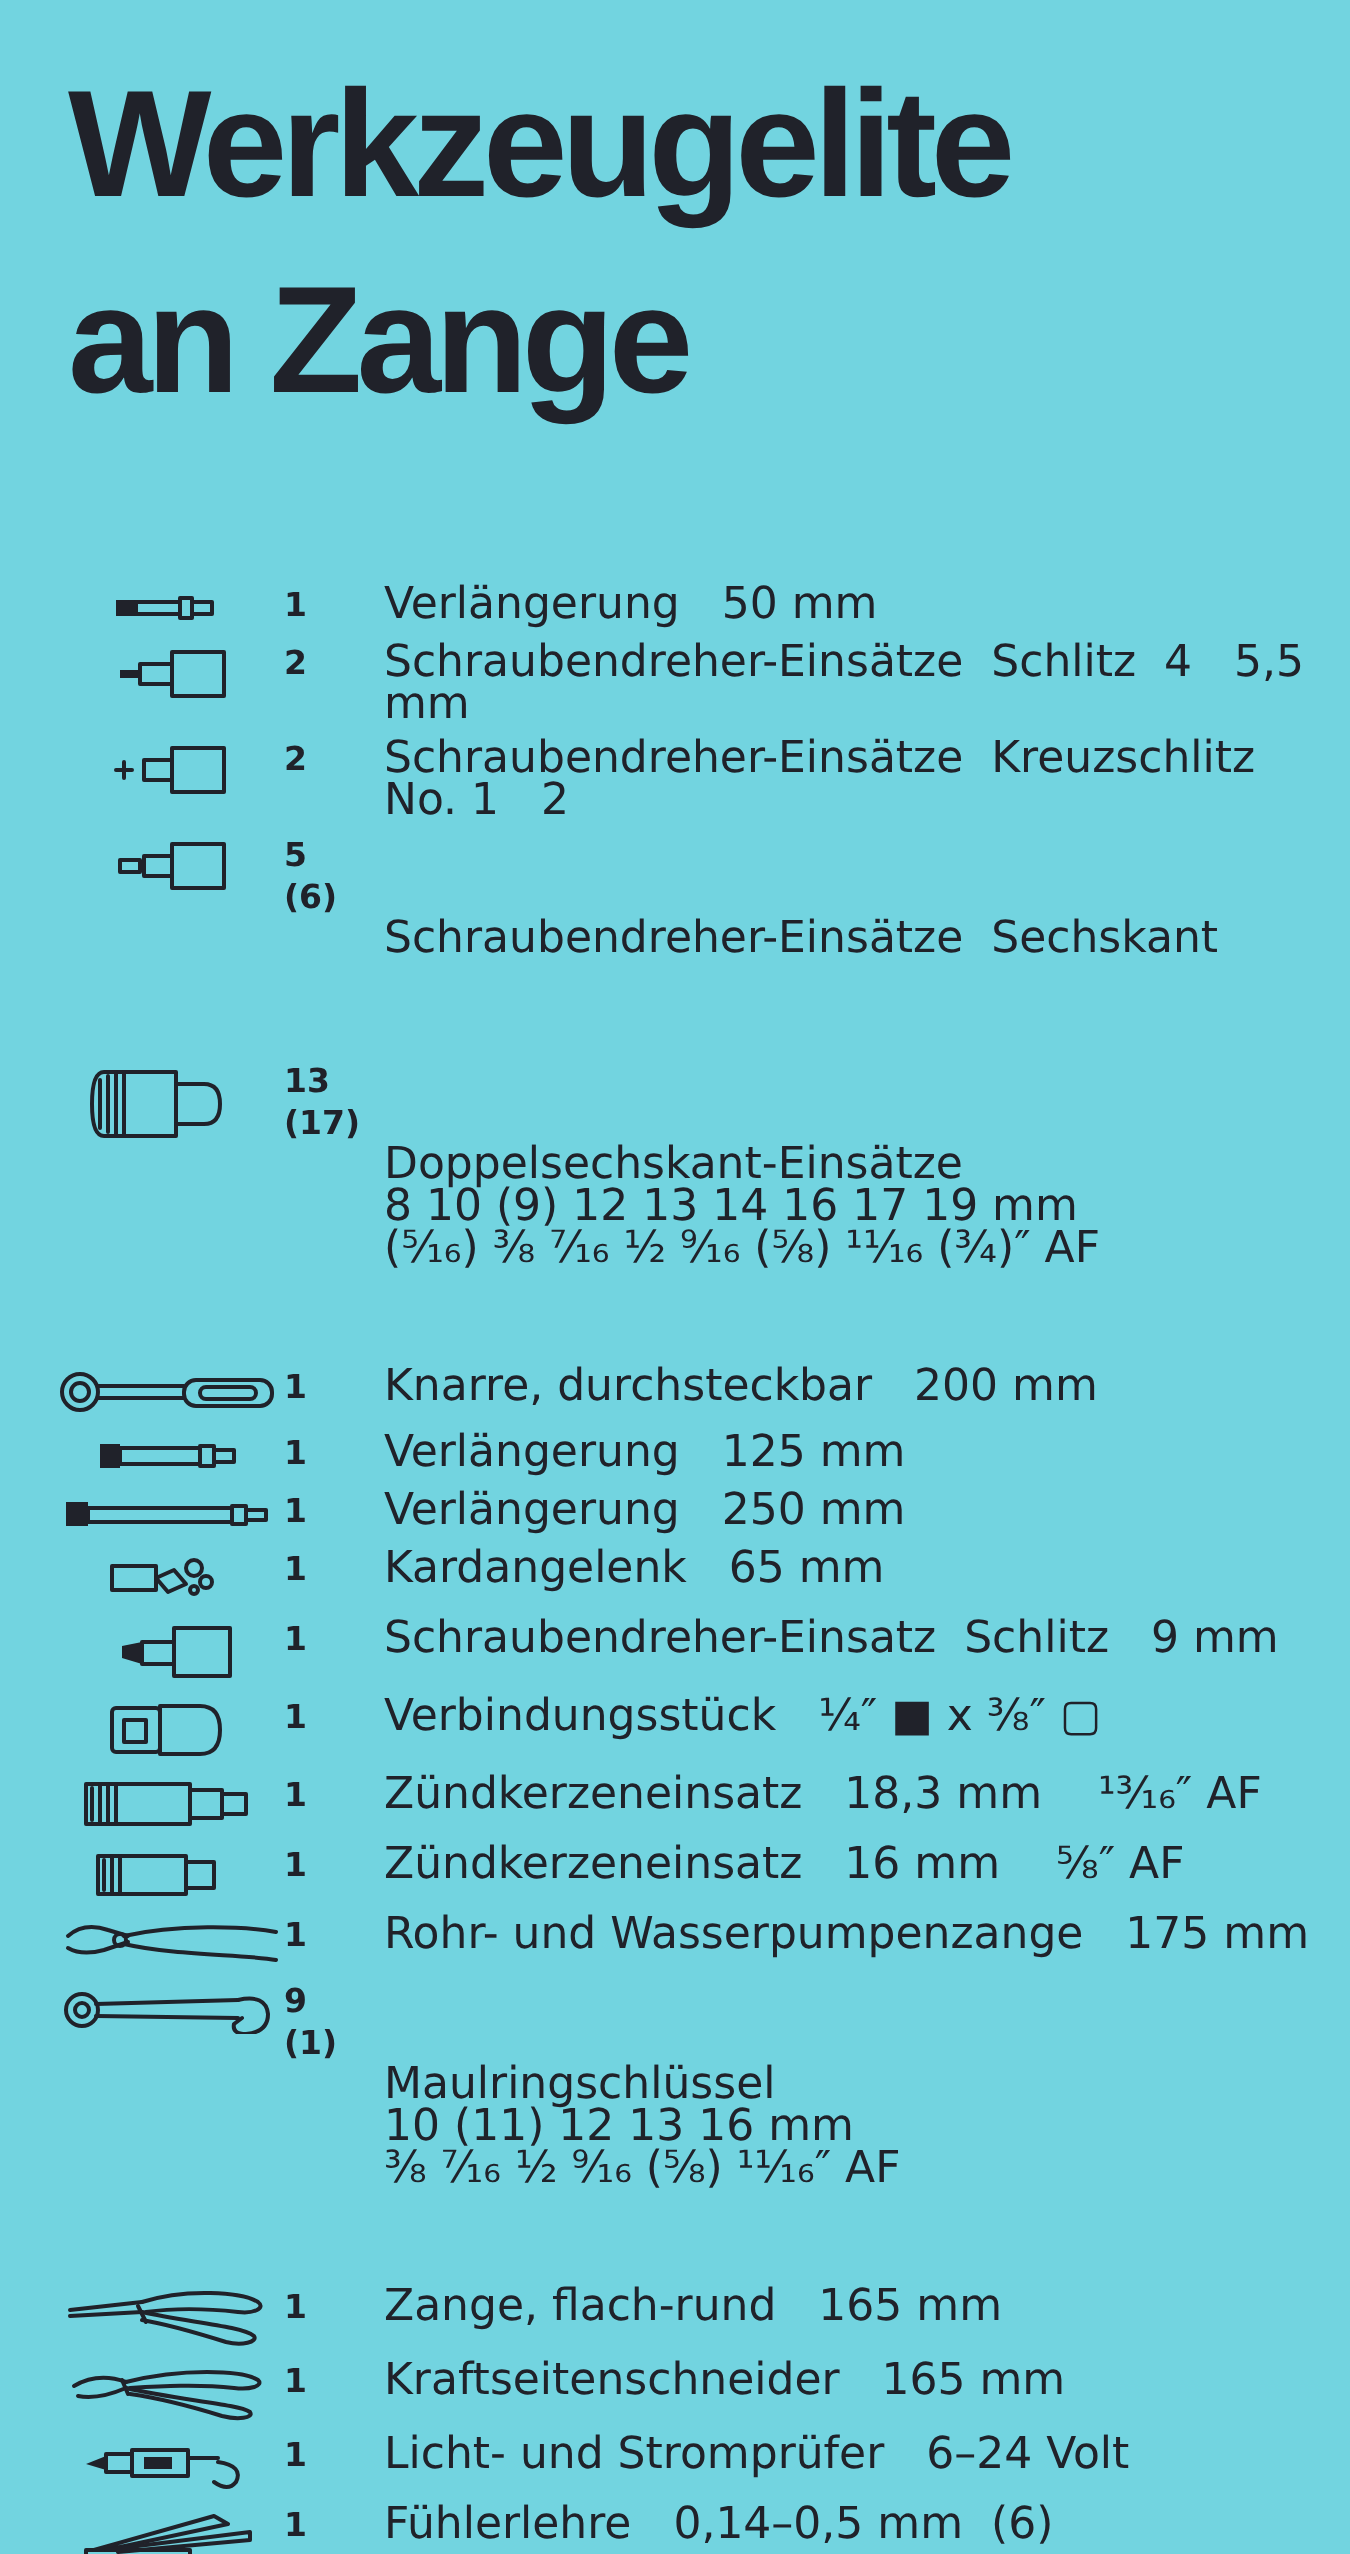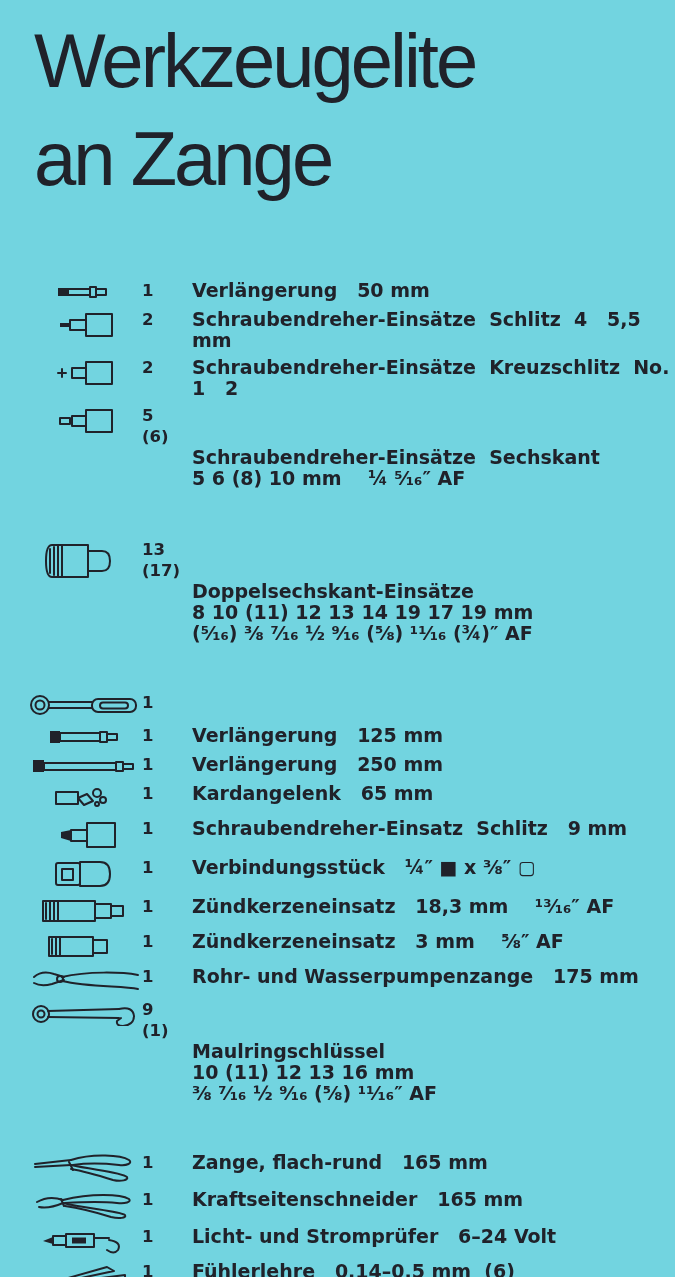--- a/index.html
+++ b/index.html
@@ -11,34 +11,34 @@
     width:675px;height:1277px;
     background:var(--bg);
     font-family:"DejaVu Sans", sans-serif;
     color:var(--ink);
     overflow:hidden;
   }
   .page{width:675px;height:1277px;box-sizing:border-box;position:relative;}
 
   
   .title{
-    padding:12px 0 0 34px;
+    padding:24px 0 0 34px;
     font-family:"Liberation Sans", sans-serif;
-    font-weight:normal;
+    font-weight:bold;
     font-size:76px;
     line-height:98px;
     letter-spacing:-3px;
   }
 
   
   .list{margin-top:72px;padding-left:28px;}
   .row{display:flex;align-items:flex-start;margin-bottom:6px;}
   .icon{flex:0 0 114px;display:flex;justify-content:center;align-items:flex-start;padding-top:1px;}
   .qty{flex:0 0 50px;font-weight:bold;font-size:16.5px;line-height:21px;white-space:pre-wrap;}
-  .desc{flex:1;font-weight:bold;font-size:19px;line-height:21px;white-space:pre-wrap;}
+  .desc{flex:1;font-weight:normal;font-size:22px;line-height:21px;white-space:pre-wrap;}
   .desc div{white-space:pre-wrap;}
   .gap-top{margin-top:8px;}
 
   .icon svg path,.icon svg rect,.icon svg circle,.icon svg line,.icon svg polyline{
     stroke:var(--ink);fill:none;stroke-width:2;stroke-linejoin:round;stroke-linecap:round;
   }
   .icon svg .f{fill:var(--ink);stroke:none;}
 </style>
 </head>
 <body>
@@ -92,50 +92,51 @@
     <div class="row">
       <span class="icon">
         <svg width="70" height="30" viewBox="0 0 70 30">
             <rect x="36" y="4" width="26" height="22"></rect>
             <path d="M22 10 H36 V20 H22 Z"></path>
             <rect x="10" y="12" width="10" height="6"></rect>
           </svg>
       </span>
       <span class="qty"><div>5</div><div>(6)</div></span>
       <span class="desc">
-        <div>Schraubendreher-Einsätze  Sechskant</div><div>5 6 (8) 10 mm    ¼ ⁵⁄₁₆″ AF</div>
+        <div>Schraubendreher-Einsätze  Sechskant</div>
       </span>
     </div>
 
     <div class="row gap-top">
       <span class="icon">
         <svg width="90" height="42" viewBox="0 0 90 42">
             <path d="M12 5 Q6 5 6 21 Q6 37 12 37 H48 V5 Z"></path>
             <path d="M10 9 V33 M14 7 V35 M18 6 V36 M22 6 V36"></path>
             <path d="M48 11 H62 Q70 11 70 21 Q70 31 62 31 H48"></path>
           </svg>
       </span>
       <span class="qty"><div>13</div><div>(17)</div></span>
       <span class="desc">
-        <div>Doppelsechskant-Einsätze</div><div>8 10 (11) 12 13 14 19 17 19 mm</div><div>(⁵⁄₁₆) ⅜ ⁷⁄₁₆ ½ ⁹⁄₁₆ (⅝) ¹¹⁄₁₆ (¾)″ AF</div>
+        <div>Doppelsechskant-Einsätze</div><div>8 10 (9) 12 13 14 16 17 19 mm</div><div>(⁵⁄₁₆) ⅜ ⁷⁄₁₆ ½ ⁹⁄₁₆ (⅝) ¹¹⁄₁₆ (¾)″ AF</div>
       </span>
     </div>
 
     <div class="row">
       <span class="icon">
         <svg width="114" height="26" viewBox="0 0 114 26">
             <circle cx="12" cy="12" r="9"></circle>
             <circle cx="12" cy="12" r="4.5"></circle>
             <path d="M21 9 H64"></path>
             <path d="M21 15 H64"></path>
             <rect x="64" y="6" width="44" height="13" rx="6"></rect>
             <rect x="72" y="9.5" width="28" height="6" rx="3"></rect>
           </svg>
       </span>
       <span class="qty">1</span>
+      <span class="desc">Knarre, durchsteckbar   200 mm</span>
     </div>
 
     <div class="row">
       <span class="icon">
         <svg width="82" height="22" viewBox="0 0 82 22">
             <rect x="6" y="5" width="10" height="12" class="f"></rect>
             <rect x="16" y="7" width="40" height="8"></rect>
             <rect x="56" y="6" width="7" height="10"></rect>
             <rect x="63" y="8" width="10" height="6"></rect>
           </svg>
@@ -210,21 +211,21 @@
 
     <div class="row">
       <span class="icon">
         <svg width="88" height="28" viewBox="0 0 88 28">
             <rect x="8" y="5" width="44" height="19"></rect>
             <path d="M11 7 V22 M15 6 V23 M19 5 V24"></path>
             <rect x="52" y="8" width="14" height="13"></rect>
           </svg>
       </span>
       <span class="qty">1</span>
-      <span class="desc">Zündkerzeneinsatz   3 mm    ⅝″ AF</span>
+      <span class="desc">Zündkerzeneinsatz   16 mm    ⅝″ AF</span>
     </div>
 
     <div class="row">
       <span class="icon">
         <svg width="114" height="26" viewBox="0 0 114 26">
             <path d="M6 10 Q14 3 26 7 L36 10"></path>
             <path d="M6 16 Q13 20 24 17 L36 13"></path>
             <circle cx="32" cy="12" r="3"></circle>
             <path d="M34 10 C60 4 94 5 110 8"></path>
             <path d="M34 14 C60 20 94 19 110 22"></path>

